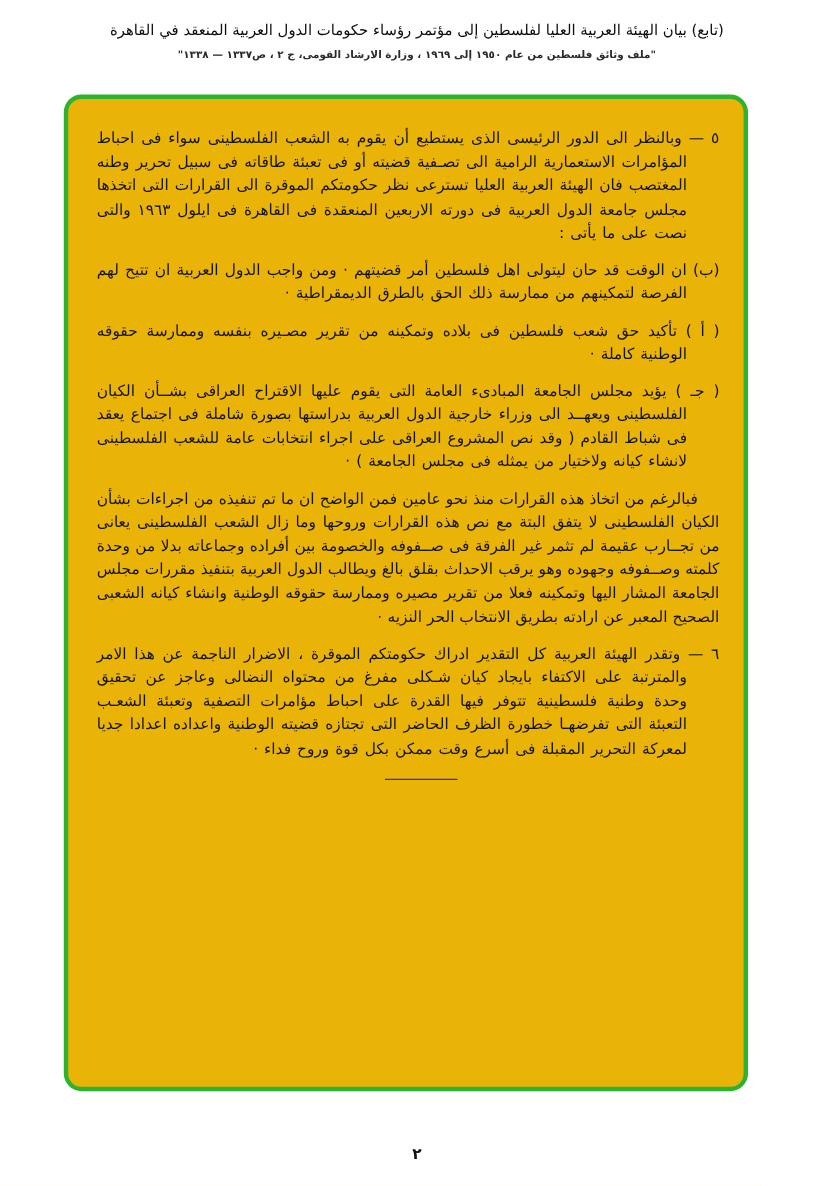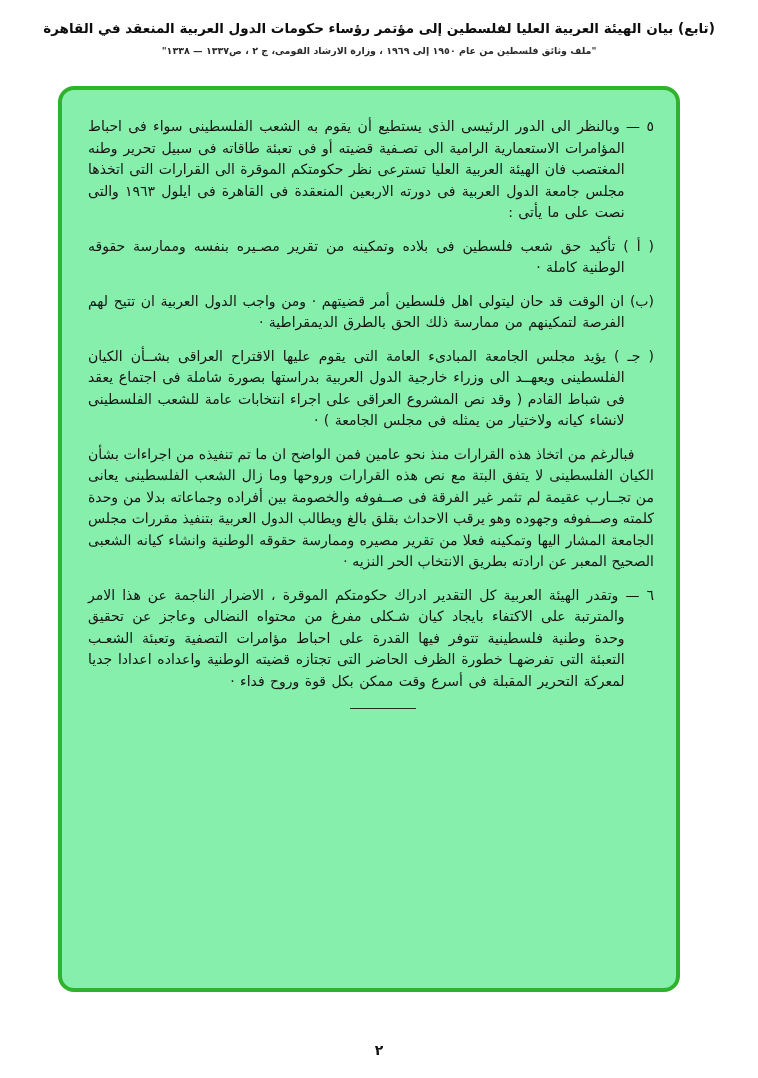--- a/index.html
+++ b/index.html
@@ -17,41 +17,41 @@
     height: 100%;
     position: relative;
     direction: rtl;
   }
   .header {
     text-align: center;
     padding-top: 20px;
   }
   .title {
     font-size: 13.5px;
-    font-weight: bold;
+    font-weight: normal;
     color: #0d0d0d;
     padding: 0 40px;
     line-height: 1.3;
   }
   .subtitle {
     font-size: 9.5px;
     font-weight: bold;
     color: #2a2a2a;
     margin-top: 7px;
     letter-spacing: 0.2px;
   }
   .green-box {
     position: absolute;
     top: 86px;
     right: 78px;
     width: 622px;
     height: 906px;
     border: 4px solid #2fb32f;
     border-radius: 16px;
-    background: #86efac;
+    background: #eab308;
   }
   .content {
     padding: 26px 22px 0 26px;
     direction: rtl;
   }
   p.para {
     font-size: 14px;
     line-height: 21.5px;
     text-align: justify;
     color: #141414;
@@ -92,23 +92,23 @@
   <div class="header">
     <div class="title">(تابع) بيان الهيئة العربية العليا لفلسطين إلى مؤتمر رؤساء حكومات الدول العربية المنعقد في القاهرة</div>
     <div class="subtitle">"ملف وثائق فلسطين من عام ١٩٥٠ إلى ١٩٦٩ ، وزارة الارشاد القومى، ج ٢ ، ص١٣٣٧ — ١٣٣٨"</div>
   </div>
 
   <div class="green-box">
     <div class="content">
 
       <p class="para hang">٥ — وبالنظر الى الدور الرئيسى الذى يستطيع أن يقوم به الشعب الفلسطينى سواء فى احباط المؤامرات الاستعمارية الرامية الى تصـفية قضيته أو فى تعبئة طاقاته فى سبيل تحرير وطنه المغتصب فان الهيئة العربية العليا تسترعى نظر حكومتكم الموقرة الى القرارات التى اتخذها مجلس جامعة الدول العربية فى دورته الاربعين المنعقدة فى القاهرة فى ايلول ١٩٦٣ والتى نصت على ما يأتى :</p>
 
+      <p class="para hang">(ب) ان الوقت قد حان ليتولى اهل فلسطين أمر قضيتهم · ومن واجب الدول العربية ان تتيح لهم الفرصة لتمكينهم من ممارسة ذلك الحق بالطرق الديمقراطية ·</p>
+
       <p class="para hang">( أ ) تأكيد حق شعب فلسطين فى بلاده وتمكينه من تقرير مصـيره بنفسه وممارسة حقوقه الوطنية كاملة ·</p>
-
-      <p class="para hang">(ب) ان الوقت قد حان ليتولى اهل فلسطين أمر قضيتهم · ومن واجب الدول العربية ان تتيح لهم الفرصة لتمكينهم من ممارسة ذلك الحق بالطرق الديمقراطية ·</p>
 
       <p class="para hang">( جـ ) يؤيد مجلس الجامعة المبادىء العامة التى يقوم عليها الاقتراح العراقى بشــأن الكيان الفلسطينى ويعهــد الى وزراء خارجية الدول العربية بدراستها بصورة شاملة فى اجتماع يعقد فى شباط القادم ( وقد نص المشروع العراقى على اجراء انتخابات عامة للشعب الفلسطينى لانشاء كيانه ولاختيار من يمثله فى مجلس الجامعة ) ·</p>
 
       <p class="para indent">فبالرغم من اتخاذ هذه القرارات منذ نحو عامين فمن الواضح ان ما تم تنفيذه من اجراءات بشأن الكيان الفلسطينى لا يتفق البتة مع نص هذه القرارات وروحها وما زال الشعب الفلسطينى يعانى من تجــارب عقيمة لم تثمر غير الفرقة فى صــفوفه والخصومة بين أفراده وجماعاته بدلا من وحدة كلمته وصــفوفه وجهوده وهو يرقب الاحداث بقلق بالغ ويطالب الدول العربية بتنفيذ مقررات مجلس الجامعة المشار اليها وتمكينه فعلا من تقرير مصيره وممارسة حقوقه الوطنية وانشاء كيانه الشعبى الصحيح المعبر عن ارادته بطريق الانتخاب الحر النزيه ·</p>
 
       <p class="para hang">٦ — وتقدر الهيئة العربية كل التقدير ادراك حكومتكم الموقرة ، الاضرار الناجمة عن هذا الامر والمترتبة على الاكتفاء بايجاد كيان شـكلى مفرغ من محتواه النضالى وعاجز عن تحقيق وحدة وطنية فلسطينية تتوفر فيها القدرة على احباط مؤامرات التصفية وتعبئة الشعـب التعبئة التى تفرضهـا خطورة الظرف الحاضر التى تجتازه قضيته الوطنية واعداده اعدادا جديا لمعركة التحرير المقبلة فى أسرع وقت ممكن بكل قوة وروح فداء ·</p>
 
       <div class="end-rule"></div>
 
     </div>

